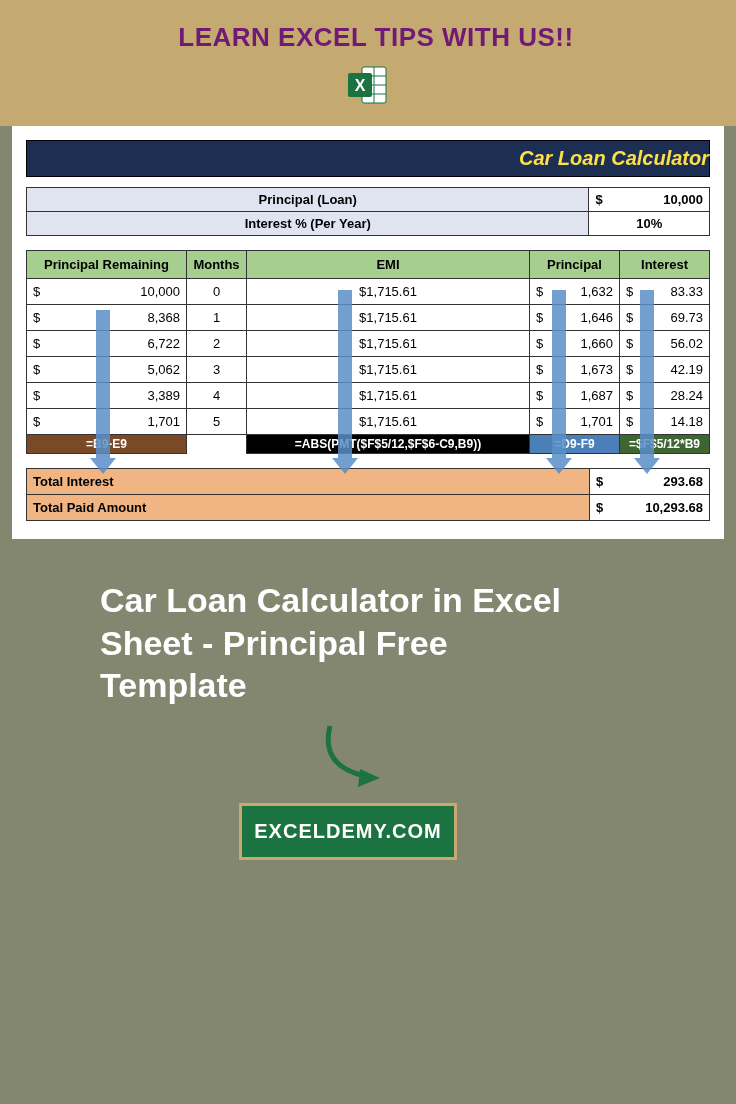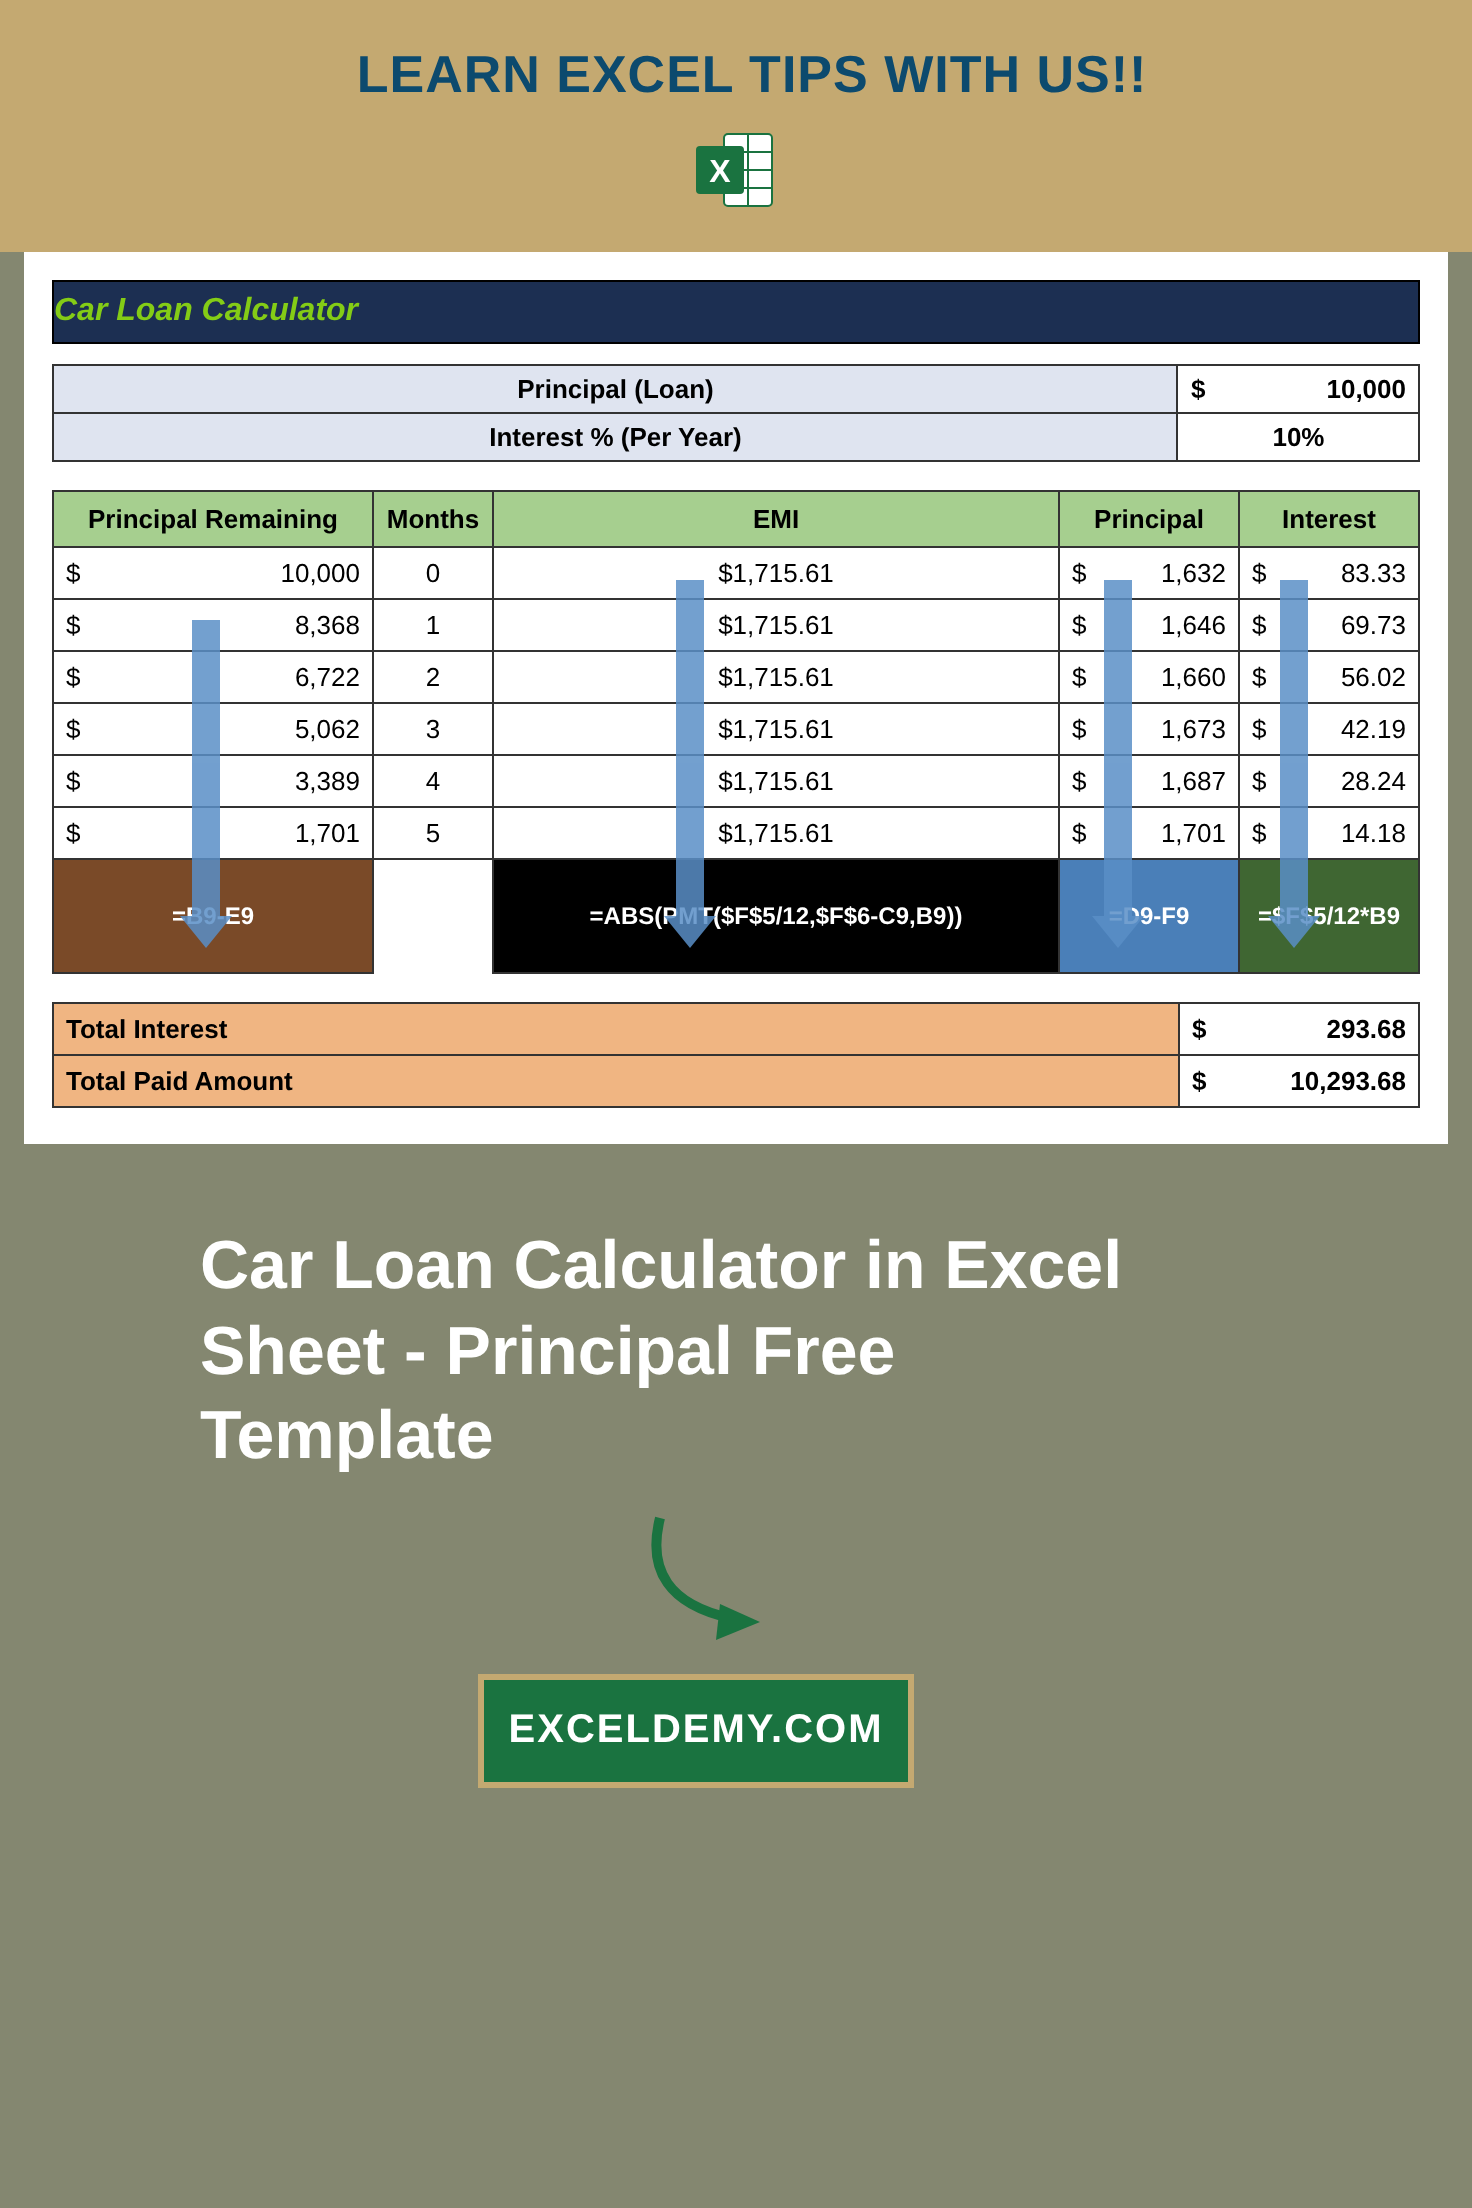--- a/index.html
+++ b/index.html
@@ -11,42 +11,42 @@
     position: relative;
     overflow: hidden;
   }
   .top-banner {
     background: #c4a971;
     height: 126px;
     text-align: center;
     padding-top: 22px;
   }
   .top-title {
-    color: #0c4a6e;
+    color: #701a75;
     font-weight: 900;
     font-size: 26px;
     letter-spacing: 0.5px;
     padding-left: 16px;
   }
   .excel-icon {
     margin-top: 10px;
     display: inline-block;
   }
   .sheet {
     background: #fff;
     margin: 0 12px;
     padding: 14px 14px 18px 14px;
   }
   .sheet-title {
     background: #1c2f52;
-    color: #84cc16;
+    color: #fde047;
     font-style: italic;
     font-weight: bold;
-    text-align: left;
-    font-size: 16px;
+    text-align: right;
+    font-size: 20px;
     padding: 6px 0;
     border: 1px solid #000;
   }
   table { border-collapse: collapse; width: 100%; }
   td, th { border: 1px solid #333; font-size: 13px; }
 
   .inputs { margin-top: 10px; }
   .inputs td { padding: 4px 6px; }
   .inp-label {
     background: #dfe4f0;
@@ -70,21 +70,21 @@
   }
   .amort td { padding: 5px 6px; }
   .col-pr { width: 160px; }
   .col-mo { width: 60px; text-align: center; }
   .col-emi { text-align: center; }
   .col-p { width: 90px; }
   .col-i { width: 90px; }
   .money .dol { float: left; }
   .money { text-align: right; }
 
-  .formula-row td { color: #fff; font-weight: bold; text-align: center; font-size: 12px; padding: 21px 2px; border: 1px solid #333; }
+  .formula-row td { color: #fff; font-weight: bold; text-align: center; font-size: 12px; padding: 2px 2px; border: 1px solid #333; }
   .f-br { background: #7a4a28; }
   .f-bk { background: #000; }
   .f-bl { background: #4a7fb8; }
   .f-gr { background: #3f6632; }
   .f-empty { background: #fff; border-left: 1px solid #fff; border-right: 1px solid #fff; }
 
   .totals { margin-top: 14px; }
   .totals td { padding: 5px 6px; font-weight: bold; }
   .tot-label { background: #f0b582; text-align: left; }
   .tot-val { text-align: right; width: 120px; }

